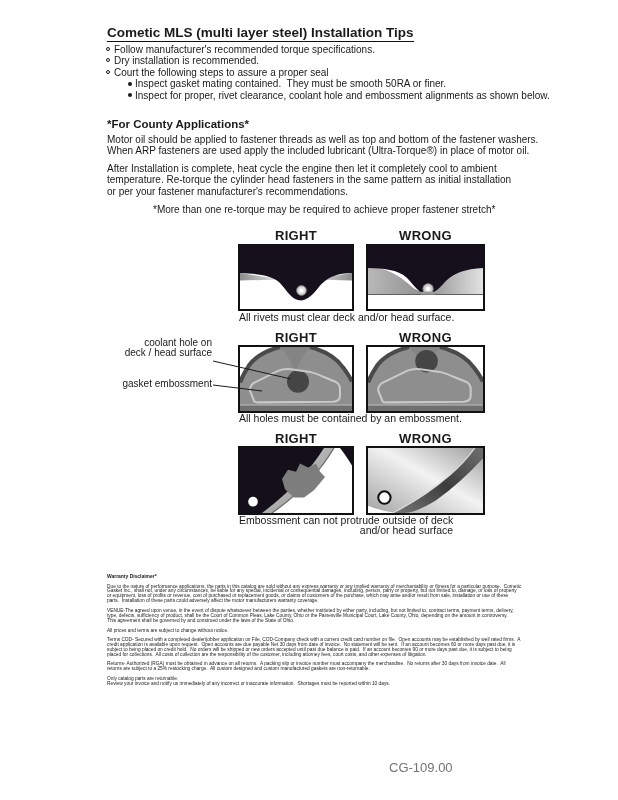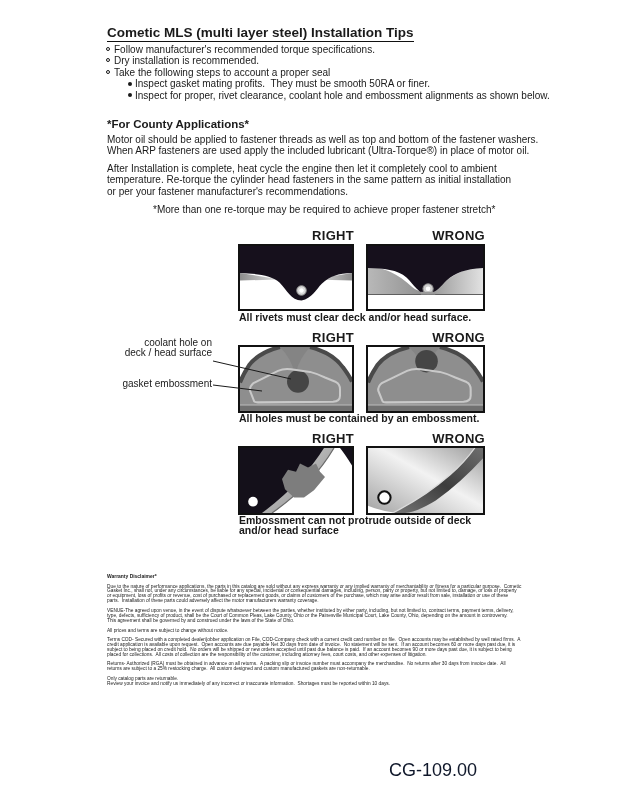--- a/index.html
+++ b/index.html
@@ -22,36 +22,36 @@
   }
   .dot-filled {
     width:4px; height:4px; background:#1a1a1a; border-radius:50%;
     display:inline-block; margin:3.5px 3px 0 0; flex:0 0 auto;
   }
   .b-text { white-space:pre-wrap; }
   .diesel-heading { position:absolute; left:107px; top:118px; font-size:11.5px; font-weight:bold; }
   .para { position:absolute; left:107px; font-size:10px; line-height:11.3px; white-space:pre-wrap; width:460px; }
   .p1 { top:134px; } .p2 { top:163px; } .p3 { top:204px;margin-left:46px; }
 
-  .rw-label { position:absolute; font-size:13px; font-weight:bold; text-align:right; letter-spacing:0.3px; }
+  .rw-label { position:absolute; font-size:13px; font-weight:bold; text-align:center; letter-spacing:0.3px; }
   .dbox { position:absolute; border:2px solid #111; background:#fff; }
   .dbox svg { display:block; width:100%; height:100%; }
-  .caption { position:absolute; font-size:10.5px; font-weight:bold; line-height:9.8px; white-space:pre-line; }
+  .caption { position:absolute; font-size:10.5px; font-weight:normal; line-height:9.8px; white-space:pre-line;text-align:right; }
 
   .side-label { position:absolute; left:100px; width:112px; text-align:right; font-size:10px; line-height:9.6px; white-space:pre-line; }
   .pointer-overlay { position:absolute; left:110px; top:340px; width:190px; height:70px; z-index:5; pointer-events:none; }
 
   .disclaimer {
     position:absolute; left:107px; top:574px; width:518px;
     transform:scale(0.8); transform-origin:0 0;
     font-size:6px; line-height:6.1px; color:#222;
   }
   .disclaimer p { margin:0 0 6px; white-space:pre-wrap; }
   .disc-heading { font-weight:bold; margin:0 0 7px; font-size:6.2px; }
-  .doc-number { position:absolute; left:389px; top:760px; font-size:18px; color:#0f172a; }
+  .doc-number { position:absolute; left:389px; top:760px; font-size:13px; color:#737373; }
 </style>
 </head>
 <body>
 
 <svg width="0" height="0" style="position:absolute" aria-hidden="true">
   <defs>
     <linearGradient id="gWedgeL" x1="0" y1="0" x2="1" y2="0">
       <stop offset="0" stop-color="#8c8c8c"></stop>
         <stop offset="1" stop-color="#e6e6e6"></stop>
     </linearGradient>
@@ -89,25 +89,25 @@
     <div class="b-row">
       <span class="dot-open"></span>
       <span class="b-text">Follow manufacturer's recommended torque specifications.</span>
     </div>
     <div class="b-row">
       <span class="dot-open"></span>
       <span class="b-text">Dry installation is recommended.</span>
     </div>
     <div class="b-row">
       <span class="dot-open"></span>
-      <span class="b-text">Take the following steps to account a proper seal</span>
+      <span class="b-text">Court the following steps to assure a proper seal</span>
     </div>
     <div class="b-row sub">
       <span class="dot-filled"></span>
-      <span class="b-text">Inspect gasket mating profits.  They must be smooth 50RA or finer.</span>
+      <span class="b-text">Inspect gasket mating contained.  They must be smooth 50RA or finer.</span>
     </div>
     <div class="b-row sub">
       <span class="dot-filled"></span>
       <span class="b-text">Inspect for proper, rivet clearance, coolant hole and embossment alignments as shown below.</span>
     </div>
   </div>
 
   <div class="diesel-heading">*For County Applications*</div>
   <div class="para p2">After Installation is complete, heat cycle the engine then let it completely cool to ambient
 temperature. Re-torque the cylinder head fasteners in the same pattern as initial installation

